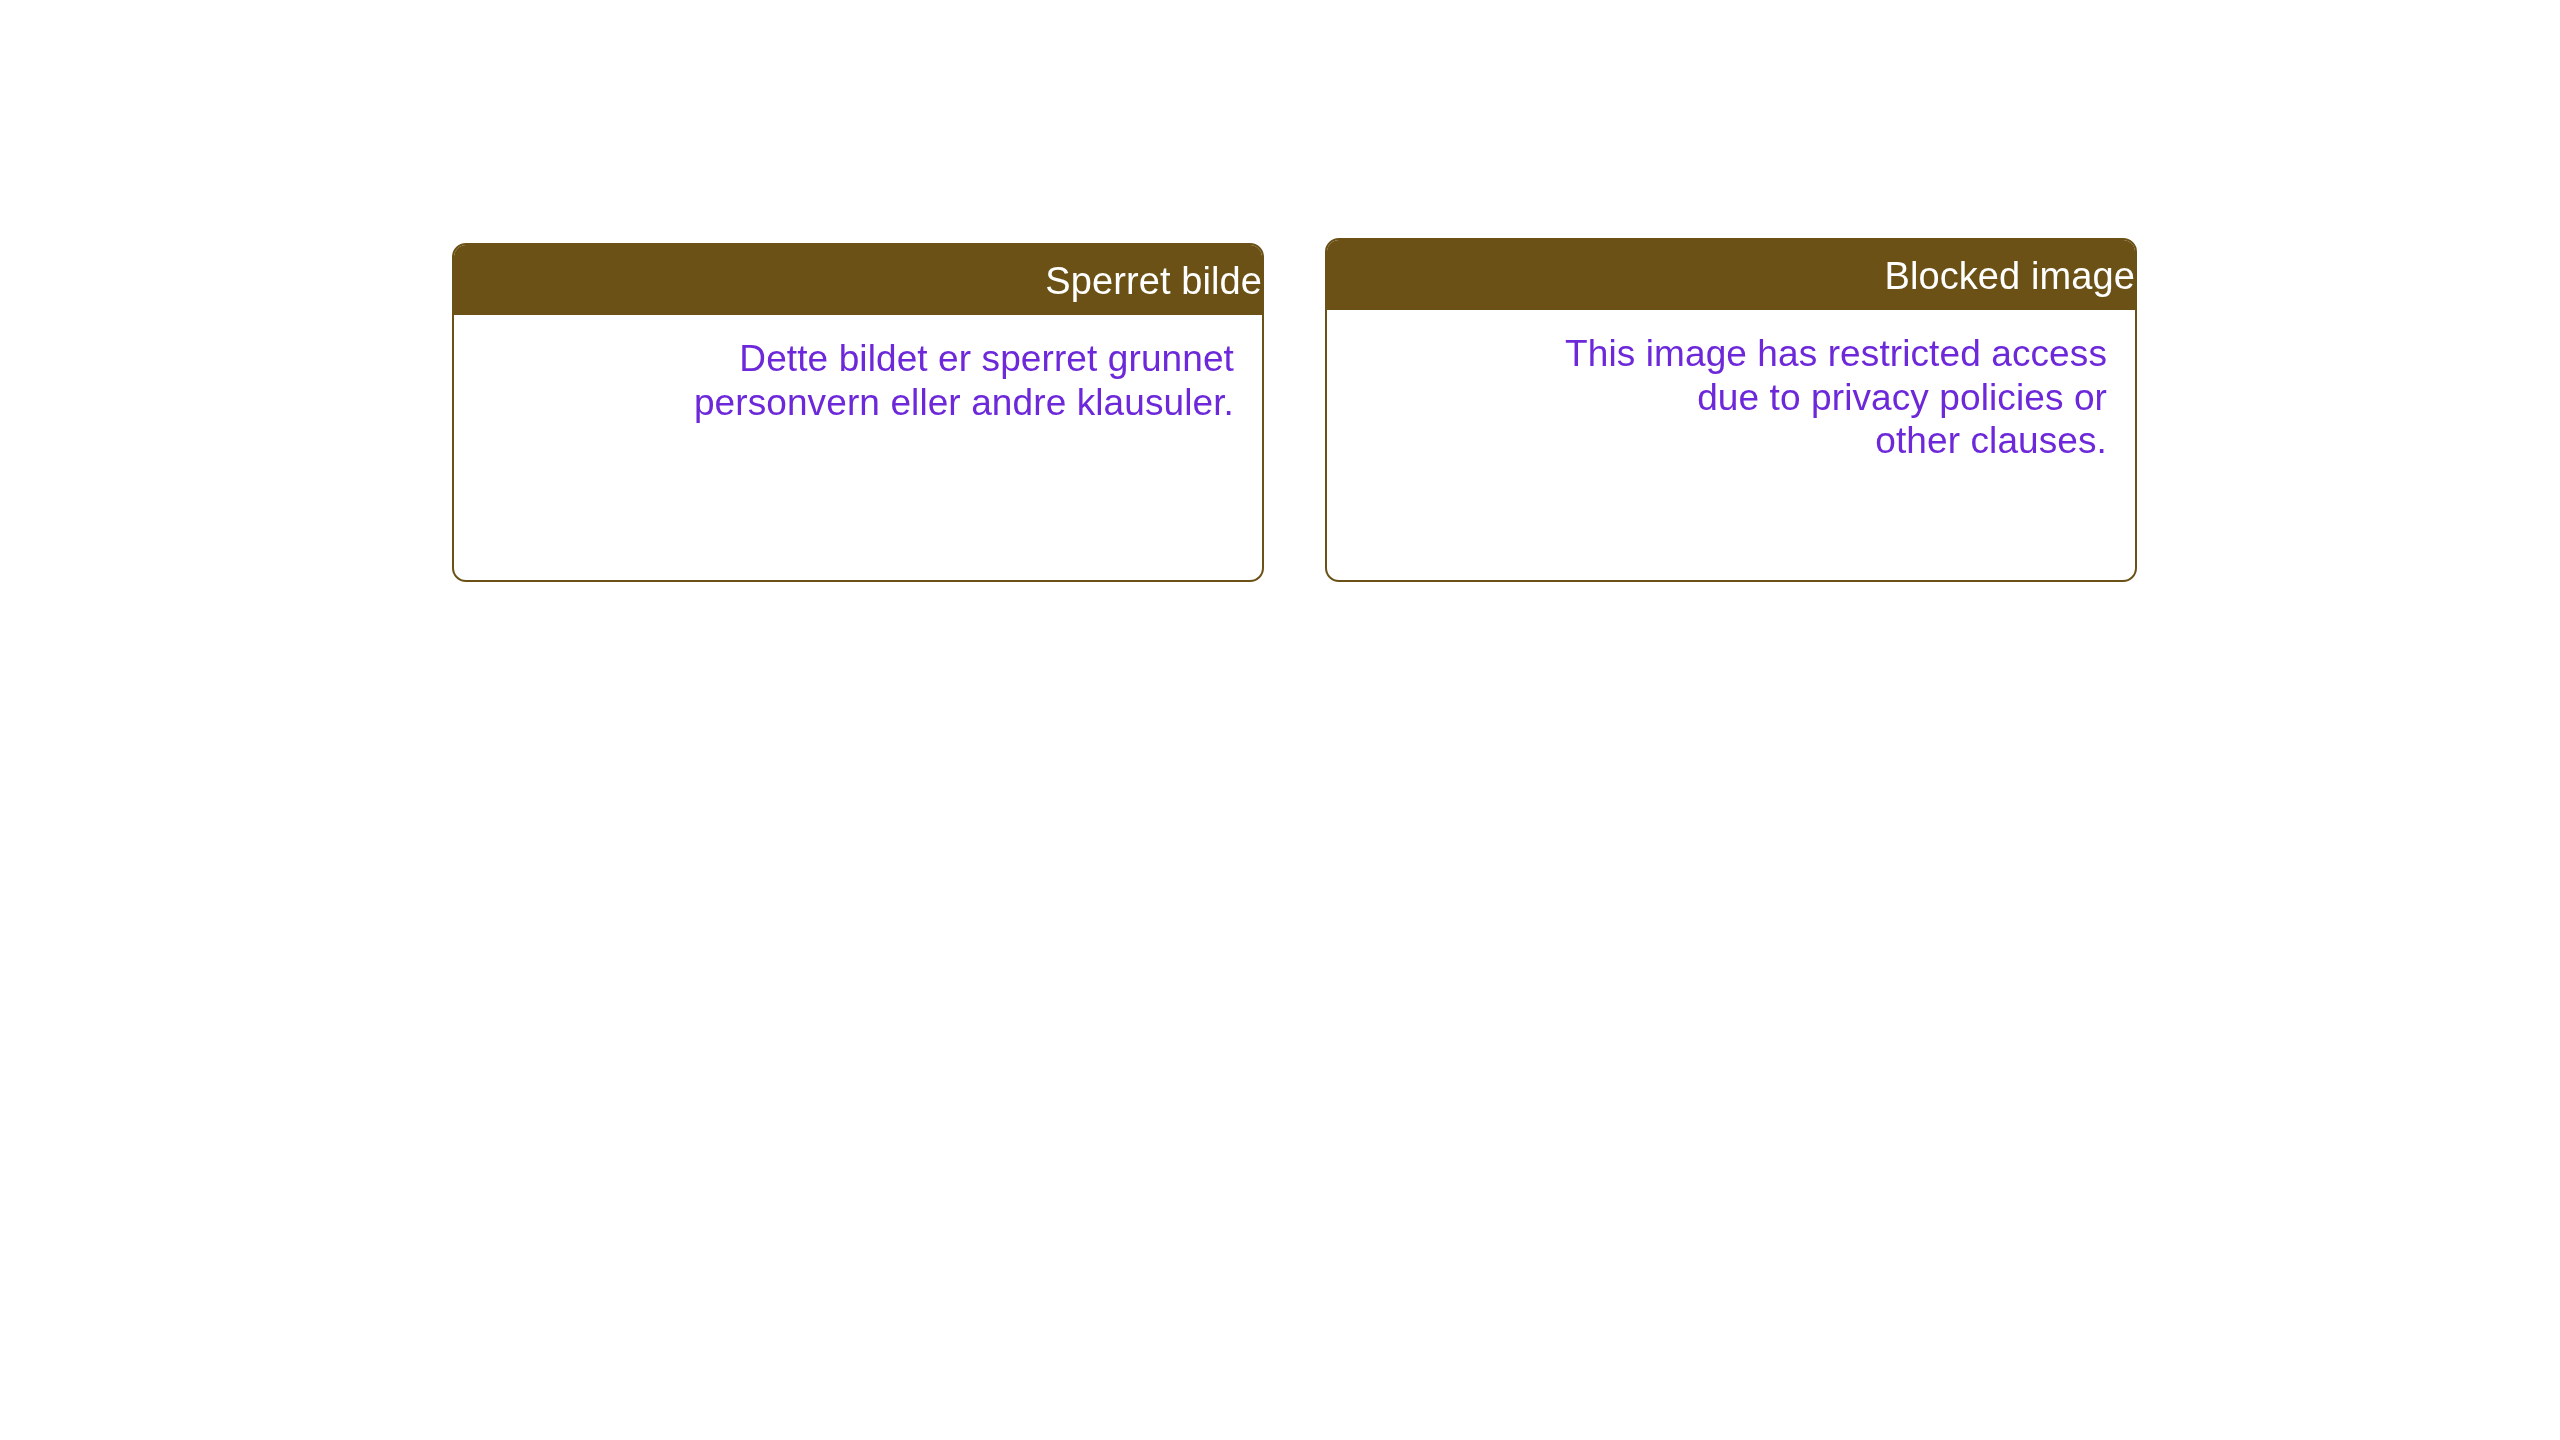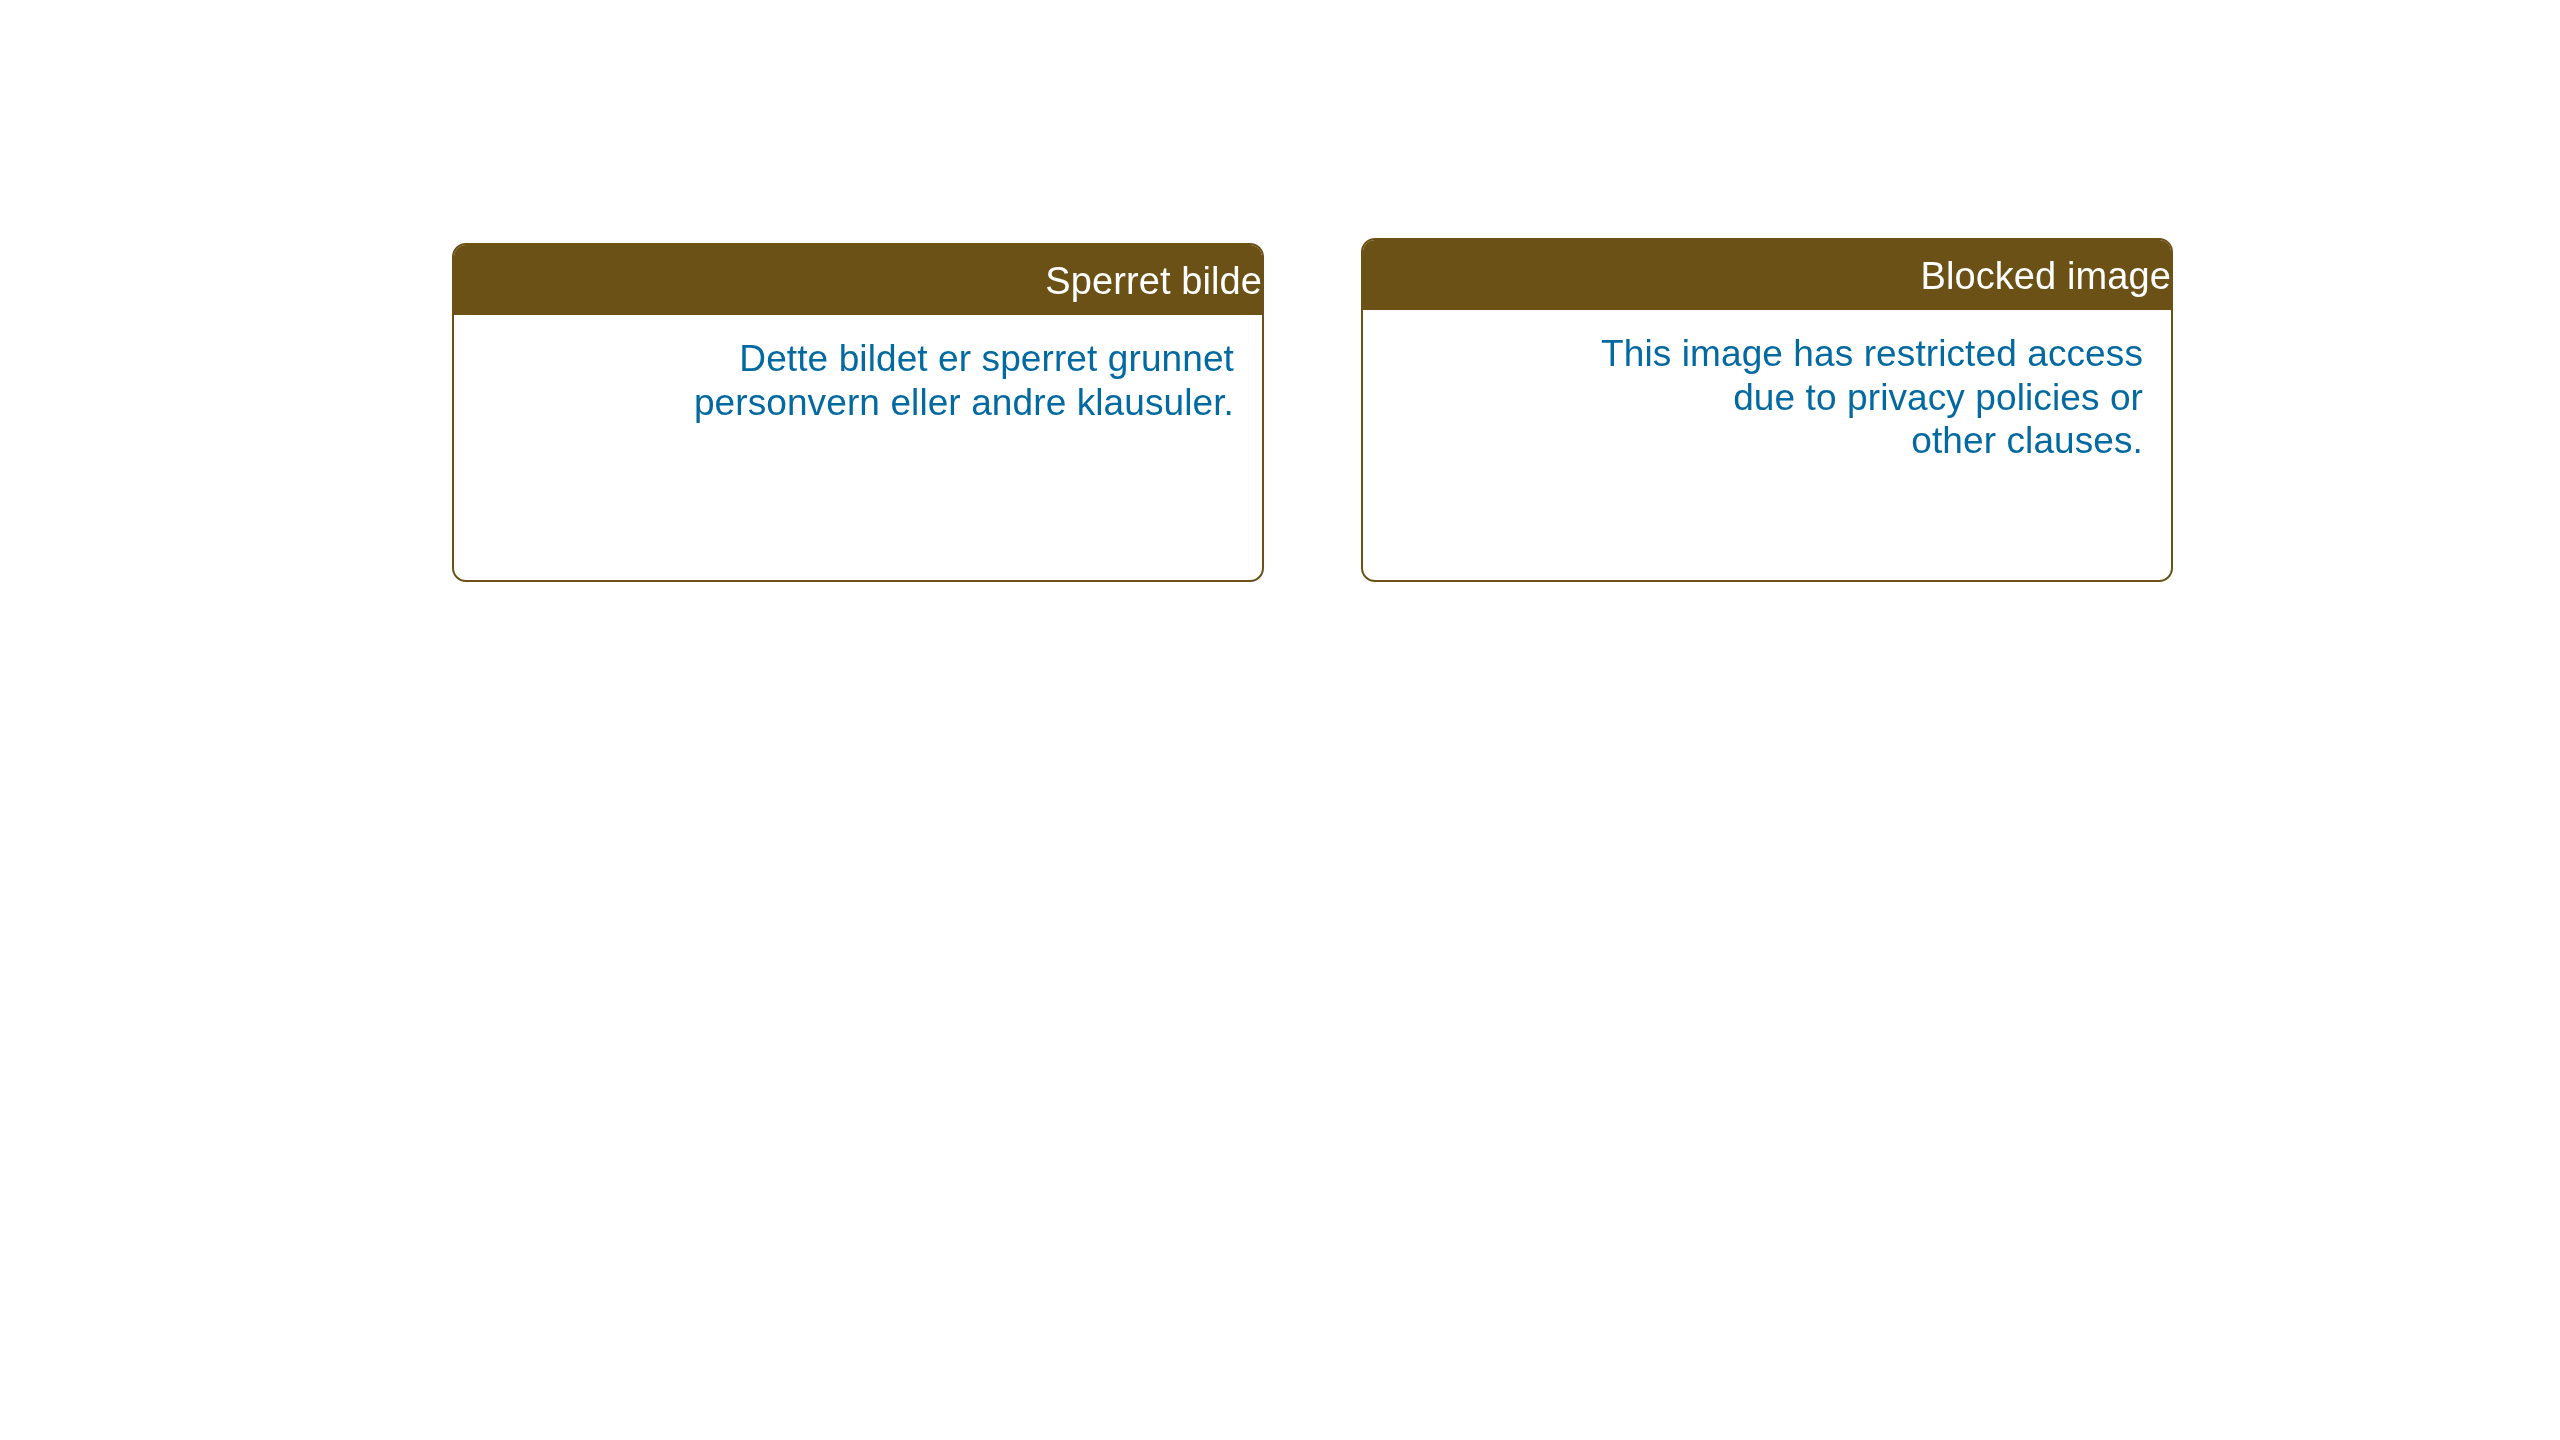--- a/index.html
+++ b/index.html
@@ -39,42 +39,41 @@
     font-size: 38px;
     line-height: 1.0;
     padding: 17px 0 15px 25px;
     letter-spacing: 0.1px;
     white-space: nowrap;
   }
 
   .notice-card .card-body {
     box-sizing: border-box;
     padding: 22px 28px 0 43px;
-    color: #0369a1;
+    color: #6d28d9;
     font-size: 37px;
     line-height: 1.18;
     white-space: pre-line;
     letter-spacing: 0.1px;
   }
 
   
   #card-no {
     left: 452px;
     top: 243px;
     width: 812px;
     height: 339px;
   }
 
   
   #card-en {
     left: 1325px;
     top: 238px;
     width: 812px;
     height: 344px;
-    margin-left: 36px;
   }
 </style>
 </head>
 <body>
 
 <div id="stage">
 
   <div class="notice-card" id="card-no">
     <div class="card-header">Sperret bilde</div>
     <div class="card-body">Dette bildet er sperret grunnet

